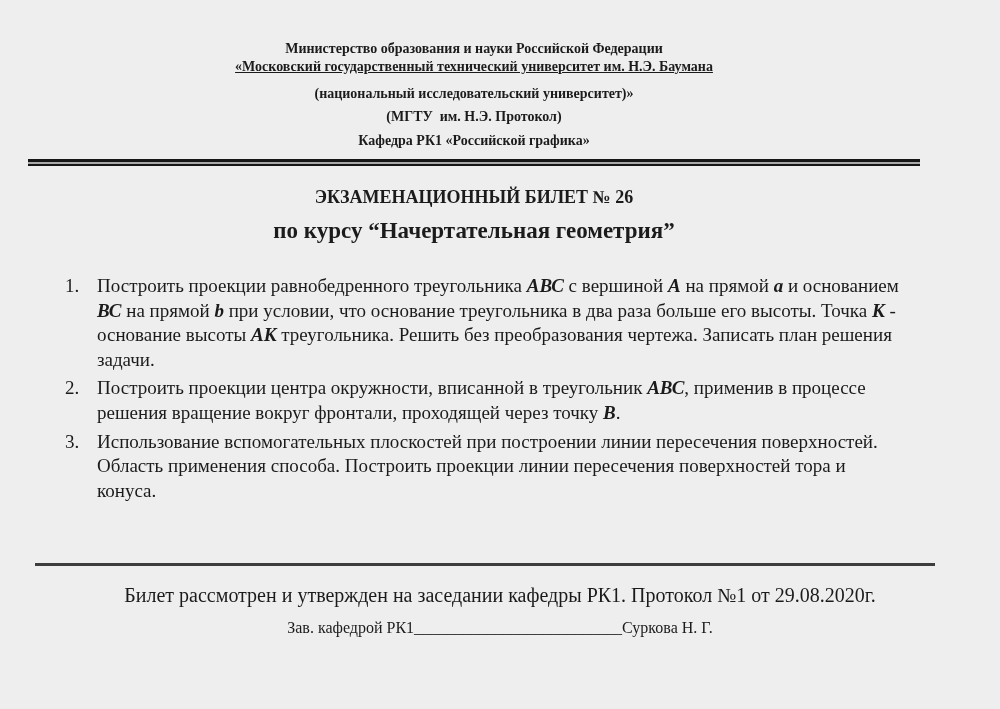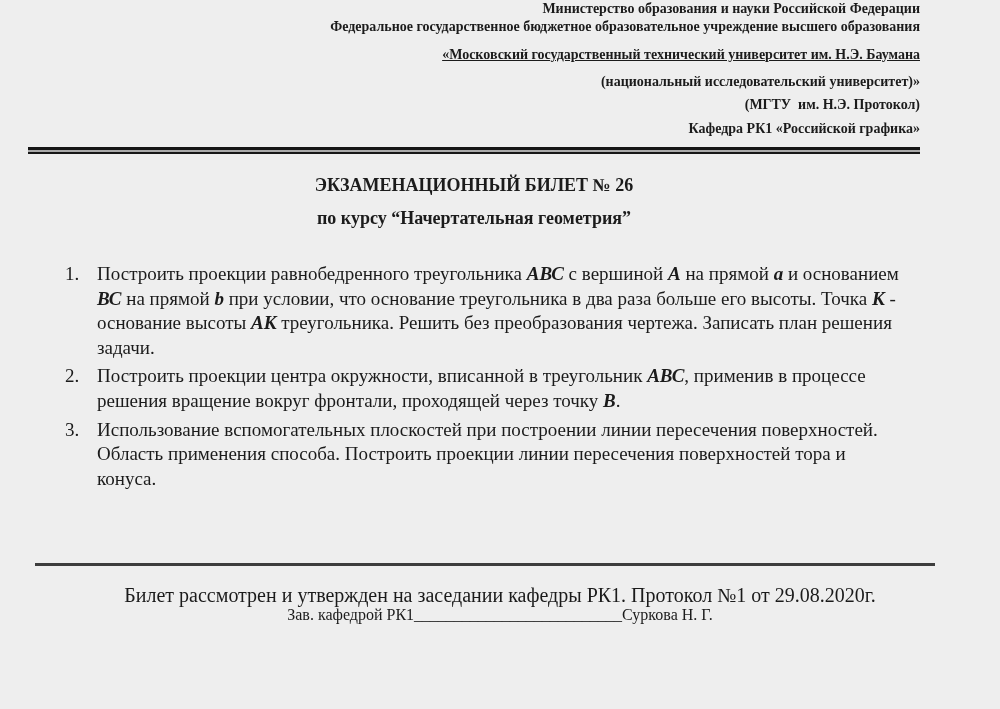--- a/index.html
+++ b/index.html
@@ -17,21 +17,21 @@
     background:var(--bg);
     color:var(--ink);
     font-family:"Liberation Serif","DejaVu Serif",serif;
     overflow:hidden;
   }
   .content{
     margin-left:28px;
     width:892px;
   }
   
-  .doc-header{text-align:right;}
+  .doc-header{padding-top:40px;text-align:center;}
   .h-line{
     font-weight:bold;
     font-size:14px;
     line-height:17px;
     white-space:pre;
   }
   .h-line.l1{margin-bottom:1px;}
   .h-line.l2{margin-bottom:11px;}
   .h-line.l3{margin-bottom:10px;text-decoration:underline;}
   .h-line.l4{margin-bottom:6px;}
@@ -48,21 +48,21 @@
   .title{
     margin:20px 0 0 0;
     text-align:center;
     font-size:18px;
     line-height:22px;
     font-weight:bold;
   }
   .subtitle{
     margin-top:12px;
     text-align:center;
-    font-size:18px;
+    font-size:23px;
     line-height:21px;
     font-weight:bold;
   }
   
   .questions{
     margin-top:33px;
     padding-left:37px; 
   }
   .q-row{
     display:flex;
@@ -92,34 +92,34 @@
     height:3px;
     background:var(--footer-rule);
   }
   .approval{
     margin-top:19px;
     text-align:center;
     font-size:20px;
     line-height:20px;
   }
   .signature{
+    margin-top:13px;
     text-align:center;
     font-size:16px;
     line-height:20px;
   }
 </style>
 </head>
 <body>
 
 <div class="page">
   <div class="content">
 
     <header class="doc-header">
       <div class="h-line l1">Министерство образования и науки Российской Федерации</div>
-      <div class="h-line l2">Федеральное государственное бюджетное образовательное учреждение высшего образования</div>
       <div class="h-line l3">«Московский государственный технический университет им. Н.Э. Баумана</div>
       <div class="h-line l4">(национальный исследовательский университет)»</div>
       <div class="h-line l5">(МГТУ  им. Н.Э. Протокол)</div>
       <div class="h-line l6">Кафедра РК1 «Российской графика»</div>
     </header>
 
     <div class="double-rule"></div>
 
     <main>
       <h1 class="title">ЭКЗАМЕНАЦИОННЫЙ БИЛЕТ № 26</h1>

